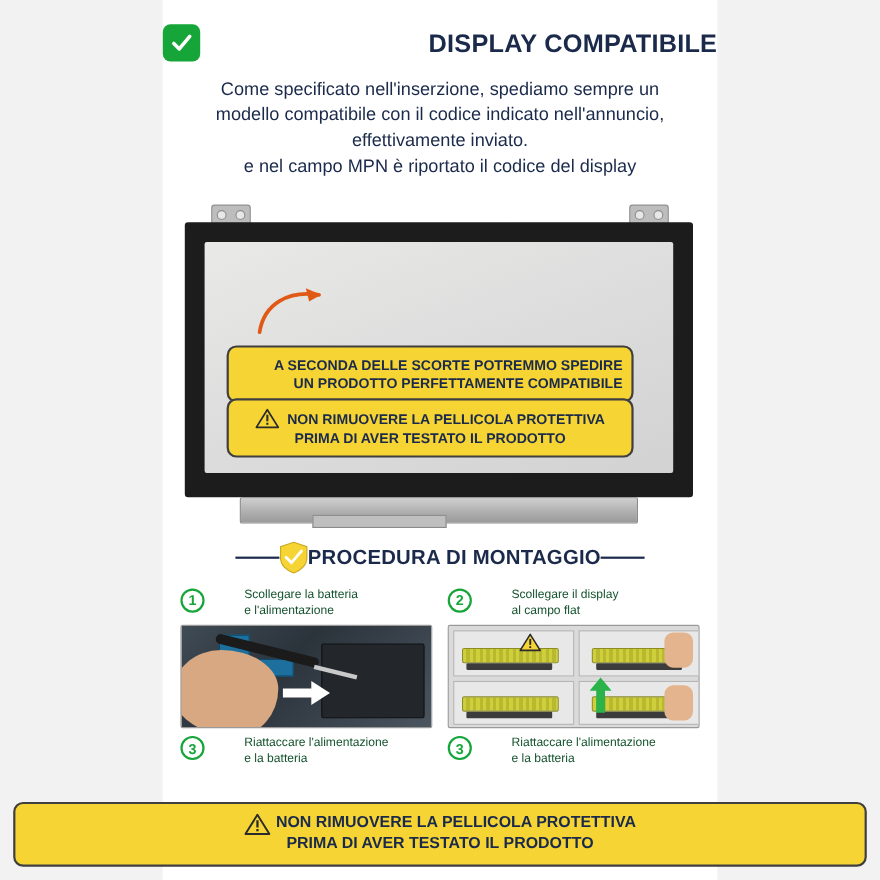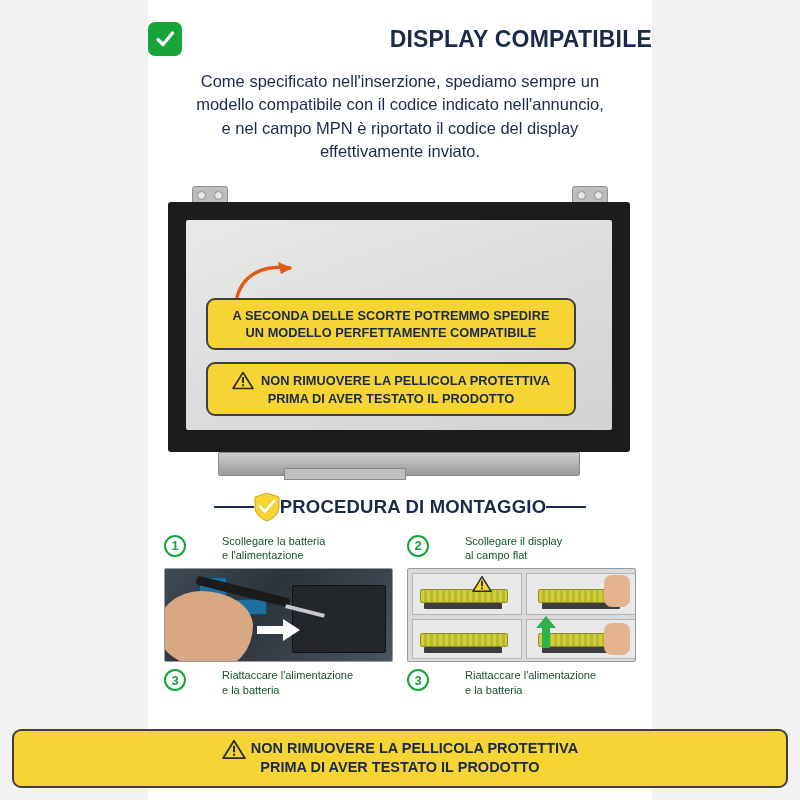--- a/index.html
+++ b/index.html
@@ -150,21 +150,21 @@
     border: 2px solid #3f3f3f;
     border-radius: 9px;
     text-align: center;
     color: #1b2a4b;
     font-weight: bold;
     font-size: 12.8px;
     line-height: 1.35;
     padding: 7px 8px;
     box-sizing: border-box;
   }
-  .yellow-box.one { top: 118px; }
+  .yellow-box.one { top: 134px; text-align: right; }
   .yellow-box.two { top: 182px; }
   .warn-row {
     display: flex;
     align-items: center;
     justify-content: center;
     gap: 7px;
   }
   .warn-tri-outline {
     flex: none;
     position: relative;
@@ -362,40 +362,40 @@
         <svg width="22" height="22" viewBox="0 0 22 22" aria-hidden="true">
           <path d="M4 11.5 L9 16.5 L18.5 5" fill="none" stroke="#ffffff" stroke-width="3.2" stroke-linecap="round" stroke-linejoin="round"></path>
         </svg>
       </div>
       <div class="header-title">DISPLAY COMPATIBILE</div>
     </div>
 
     <div class="intro">
       <div>Come specificato nell'inserzione, spediamo sempre un</div>
       <div>modello compatibile con il codice indicato nell'annuncio,</div>
+      <div>effettivamente inviato.</div>
       <div>e nel campo MPN è riportato il codice del display</div>
-      <div>effettivamente inviato.</div>
     </div>
 
     <div class="panel-wrap">
       <div class="bracket left"></div>
       <div class="bracket right"></div>
 
       <div class="screen-outer">
         <div class="screen-inner"></div>
       </div>
 
       <svg class="arrow-curve" viewBox="0 0 70 46" aria-hidden="true">
         <path d="M4 44 C 8 18, 30 6, 58 10" fill="none" stroke="#e05a16" stroke-width="3.4" stroke-linecap="round"></path>
         <path d="M60 10 L 46 4 L 49 16 Z" fill="#e05a16"></path>
       </svg>
 
       <div class="yellow-box one">
         <div>A SECONDA DELLE SCORTE POTREMMO SPEDIRE</div>
-        <div>UN MODELLO PERFETTAMENTE COMPATIBILE</div>
+        <div>UN PRODOTTO PERFETTAMENTE COMPATIBILE</div>
       </div>
 
       <div class="yellow-box two">
         <div class="warn-row">
           <span class="warn-tri-outline">
             <svg width="22" height="19" viewBox="0 0 22 19" aria-hidden="true">
               <path d="M11 1.5 L21 17.5 L1 17.5 Z" fill="#f5d434" stroke="#2b2b2b" stroke-width="1.6" stroke-linejoin="round"></path>
               <rect x="10.1" y="6" width="1.9" height="6" fill="#2b2b2b"></rect>
               <rect x="10.1" y="13.3" width="1.9" height="1.9" fill="#2b2b2b"></rect>
             </svg>

